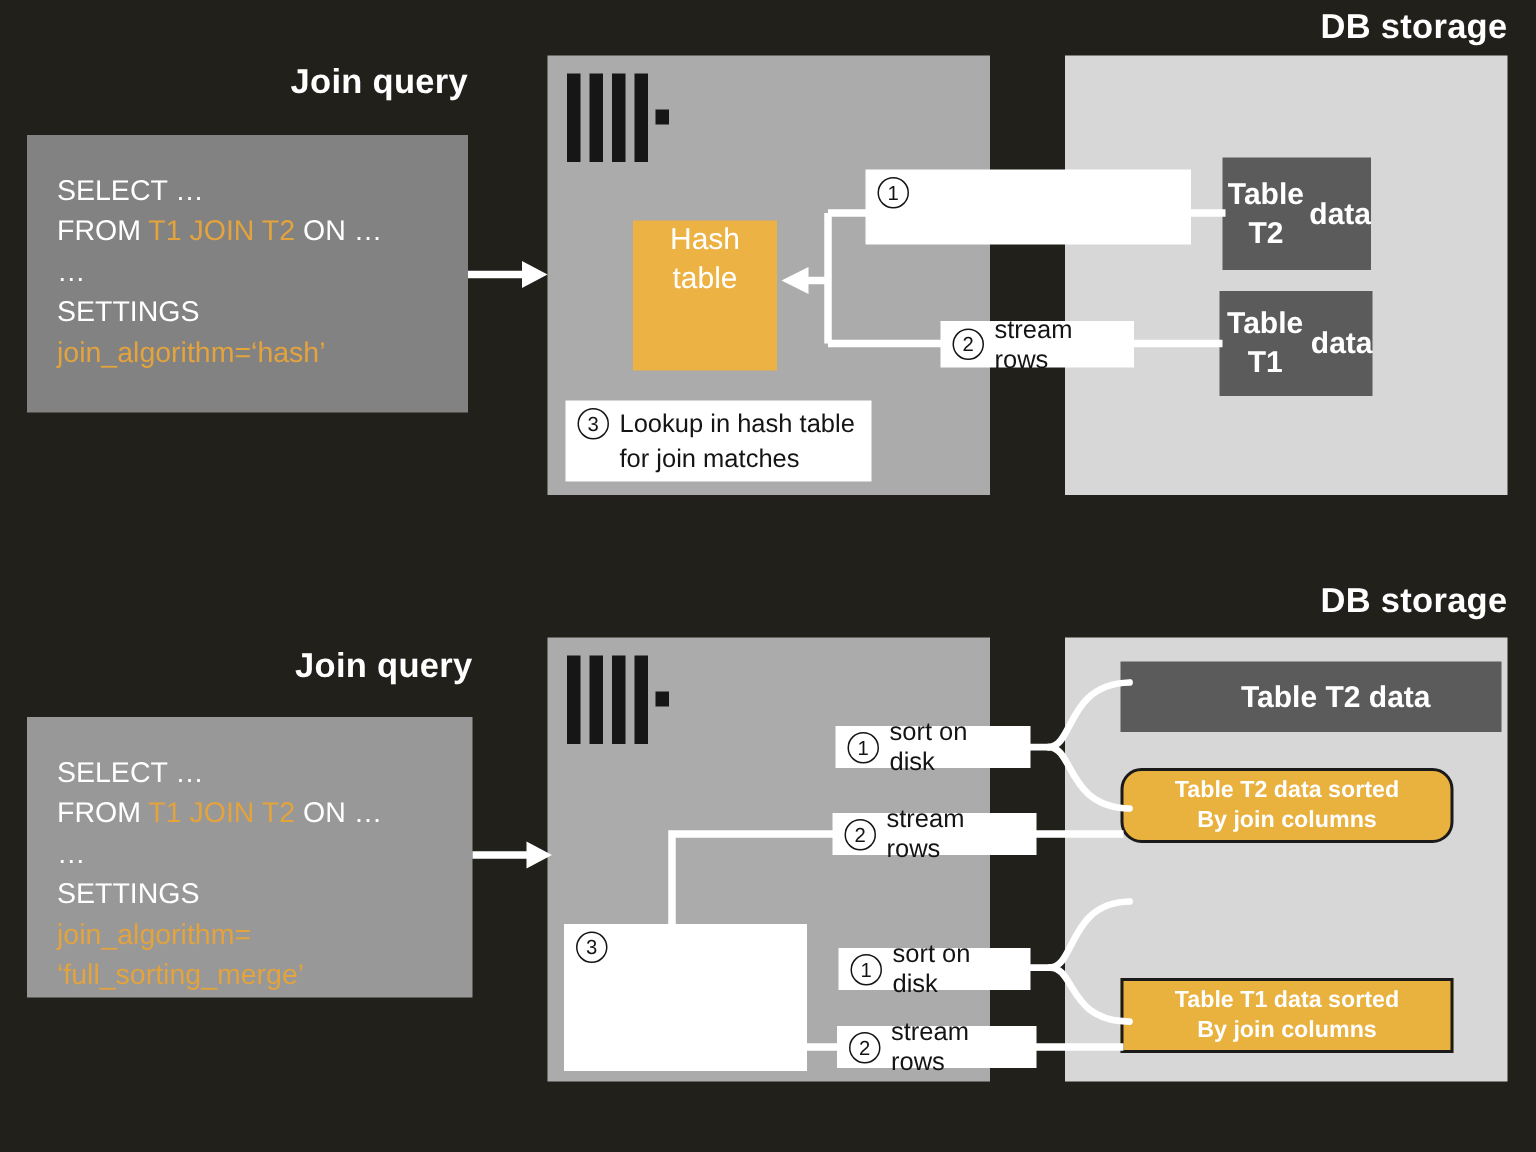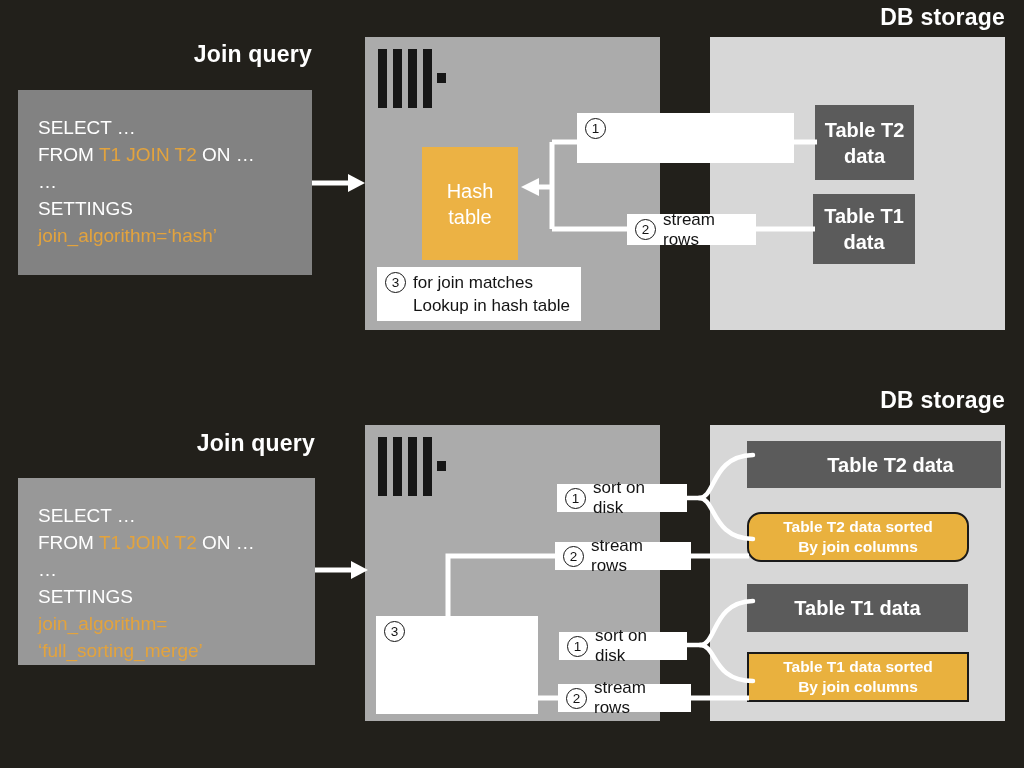--- a/index.html
+++ b/index.html
@@ -26,31 +26,31 @@
   .server1{left:365px;top:37px;width:295px;height:293px;}
   .server2{left:365px;top:425px;width:295px;height:296px;}
   
   .logo{position:absolute;white-space:nowrap;}
   .logo .bar{display:inline-block;width:9px;height:59px;background:#161616;margin-right:6px;}
   .logo .dot{position:absolute;left:59px;top:24px;width:9px;height:10px;background:#161616;}
   .logo1{left:378px;top:49px;}
   .logo2{left:378px;top:437px;}
   
   .hashbox{
-    position:absolute;left:422px;top:147px;width:96px;height:113px;background:#ecb244;
+    position:absolute;left:422px;top:147px;width:96px;height:100px;background:#ecb244;
     color:#fff;font-size:20px;line-height:26px;display:flex;flex-direction:column;
-    align-items:center;justify-content:center;text-align:center;
+    align-items:center;text-align:center;
   }
   
   .dbbox{position:absolute;background:#d7d7d7;}
   .db1{left:710px;top:37px;width:295px;height:293px;}
   .db2{left:710px;top:425px;width:295px;height:296px;}
   .darkbox{
     position:absolute;background:#5b5b5b;color:#fff;font-weight:bold;font-size:20px;
-    line-height:26px;display:flex;flex-direction:column;align-items:center;
+    line-height:26px;display:flex;flex-direction:row;align-items:center;
     justify-content:center;text-align:center;
   }
   .t2a{left:815px;top:105px;width:99px;height:75px;}
   .t1a{left:813px;top:194px;width:102px;height:70px;}
   .t2b{left:747px;top:441px;width:221px;height:47px;padding-left:33px;}
   .t1b{left:747px;top:584px;width:221px;height:48px;}
   .sortedbox{
     position:absolute;background:#e9b13e;border:2px solid #1a1a1a;box-sizing:border-box;
     color:#fff;font-weight:bold;font-size:15.5px;line-height:20px;display:flex;
     flex-direction:column;align-items:center;justify-content:center;text-align:center;
@@ -137,23 +137,20 @@
   <div class="dbbox db2"></div>
   <div class="title" style="left:710px;top:387px;width:295px;">DB storage</div>
 
   <div class="darkbox t2b">
     <div>Table T2 data</div>
   </div>
   <div class="sortedbox t2s">
     <div>Table T2 data sorted</div>
     <div>By join columns</div>
   </div>
-  <div class="darkbox t1b">
-    <div>Table T1 data</div>
-  </div>
   <div class="sortedbox t1s">
     <div>Table T1 data sorted</div>
     <div>By join columns</div>
   </div>
 
   <svg class="connectors" width="1024" height="768" viewBox="0 0 1024 768">
     <g stroke="#ffffff" stroke-width="5" fill="none">
 
       <path d="M 312 183 L 350 183"></path>
 
@@ -196,22 +193,22 @@
     <span class="lines">
     </span>
   </div>
   <div class="steplabel onerow s2a">
     <span class="circ">2</span>
     <span>stream rows</span>
   </div>
   <div class="steplabel s3a">
     <span class="circ">3</span>
     <span class="lines">
+      <div>Lookup in hash table</div>
       <div>for join matches</div>
-      <div>Lookup in hash table</div>
     </span>
   </div>
 
   <div class="steplabel onerow sortT2">
     <span class="circ">1</span>
     <span>sort on disk</span>
   </div>
   <div class="steplabel onerow strT2">
     <span class="circ">2</span>
     <span>stream rows</span>

